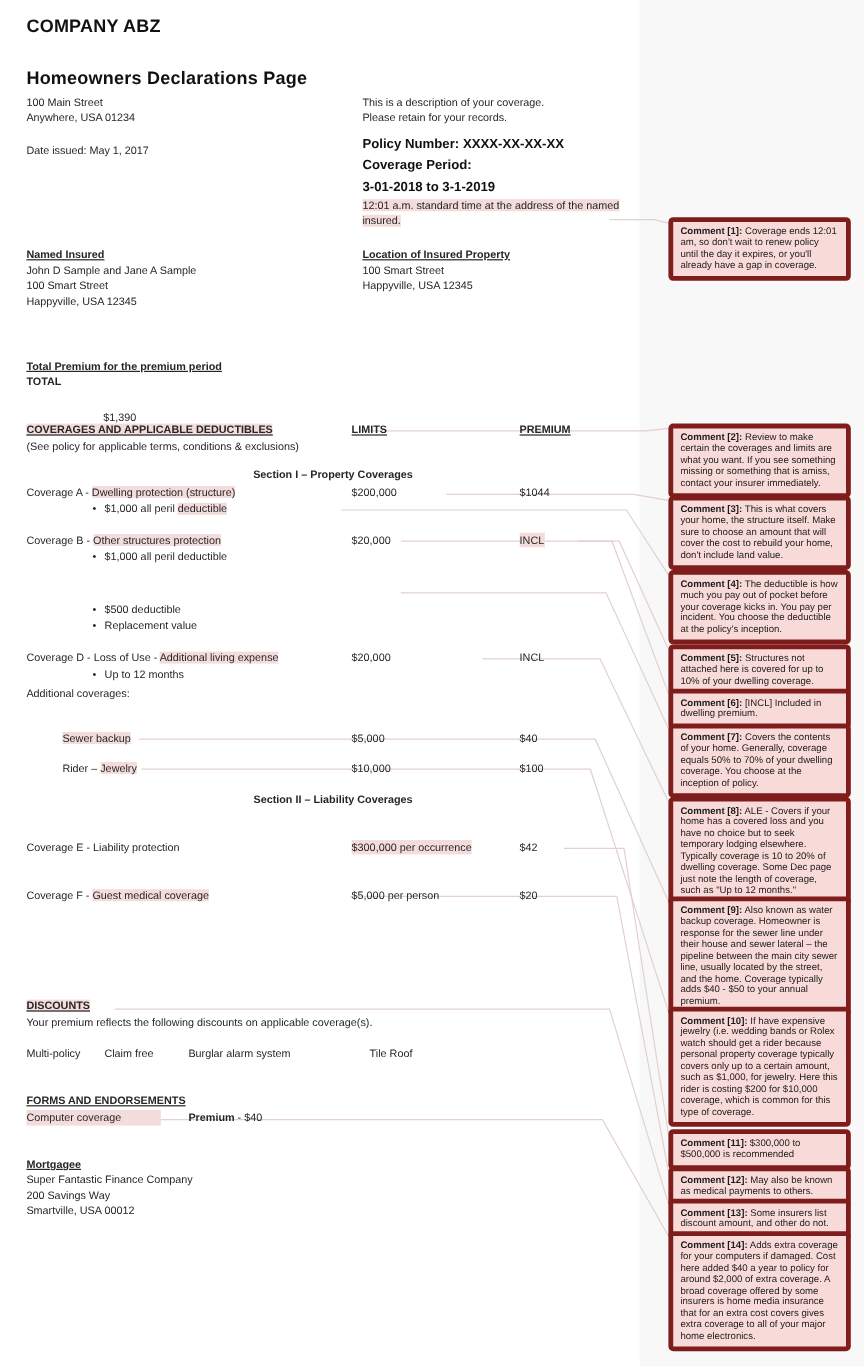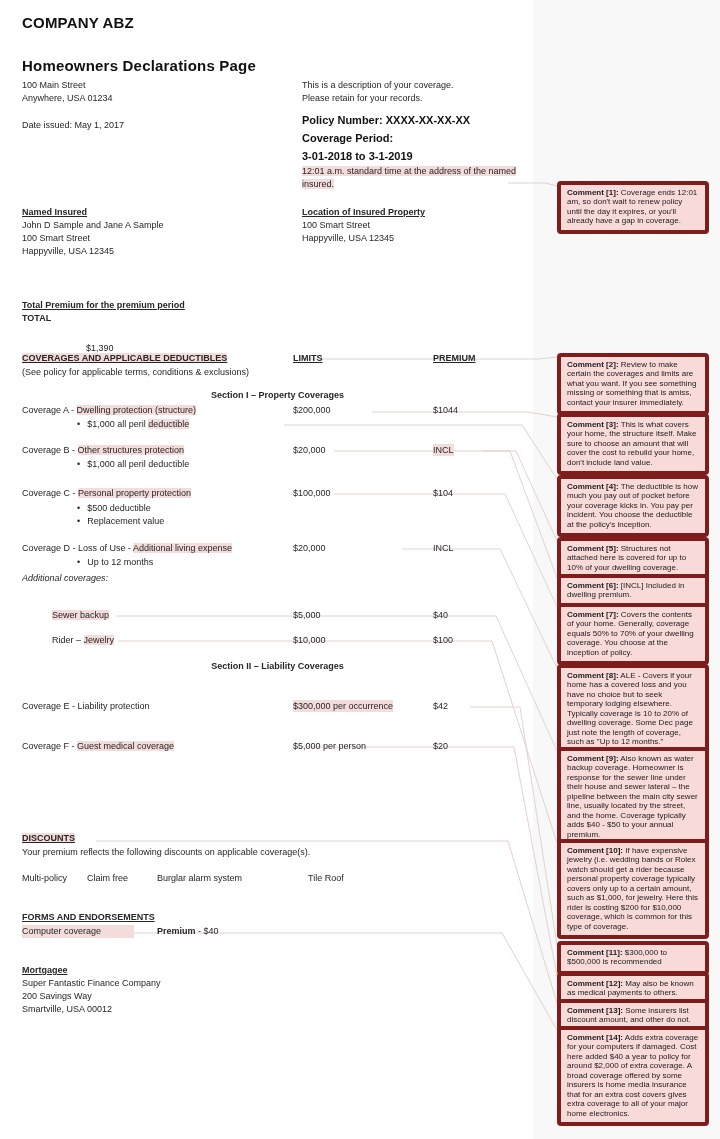--- a/index.html
+++ b/index.html
@@ -103,36 +103,31 @@
   </div>
   <div class="bullet" style="left:77px; top:418px;"><span>$1,000 all peril </span><span class="hl">deductible</span></div>
 
   <div class="row" style="top:444px;">
     <span>Coverage B - </span><span class="hl">Other structures protection</span>
     <span class="limit">$20,000</span>
     <span class="prem hl">INCL</span>
   </div>
   <div class="bullet" style="left:77px; top:458px;"><span>$1,000 all peril deductible</span></div>
 
-  <div class="row" style="top:487px;">
-    <span>Coverage C - </span><span class="hl">Personal property protection</span>
-    <span class="limit">$100,000</span>
-    <span class="prem">$104</span>
-  </div>
   <div class="bullet" style="left:77px; top:502px;"><span>$500 deductible</span></div>
   <div class="bullet" style="left:77px; top:515px;"><span>Replacement value</span></div>
 
   <div class="row" style="top:542px;">
     <span>Coverage D - Loss of Use - </span><span class="hl">Additional living expense</span>
     <span class="limit">$20,000</span>
     <span class="prem">INCL</span>
   </div>
   <div class="bullet" style="left:77px; top:556px;"><span>Up to 12 months</span></div>
 
-  <div class="abs t9" style="left:22px; top:572px;font-style:italic;">Additional coverages:</div>
+  <div class="abs t9" style="left:22px; top:572px;">Additional coverages:</div>
   <div class="row" style="top:609px;">
     <span style="padding-left:30px;"><span class="hl">Sewer backup</span></span>
     <span class="limit">$5,000</span>
     <span class="prem">$40</span>
   </div>
   <div class="row" style="top:634px;">
     <span style="padding-left:30px;"><span>Rider – </span><span class="hl">Jewelry</span></span>
     <span class="limit">$10,000</span>
     <span class="prem">$100</span>
   </div>

